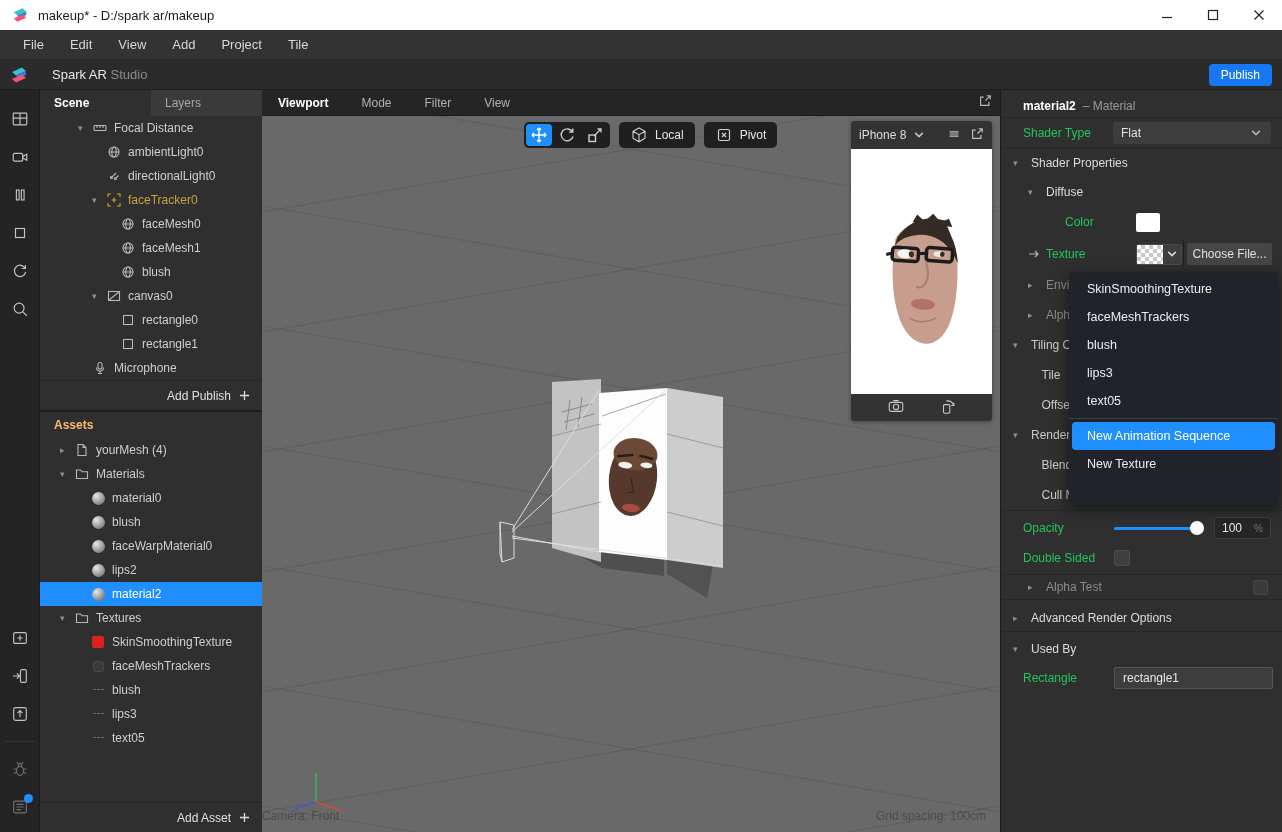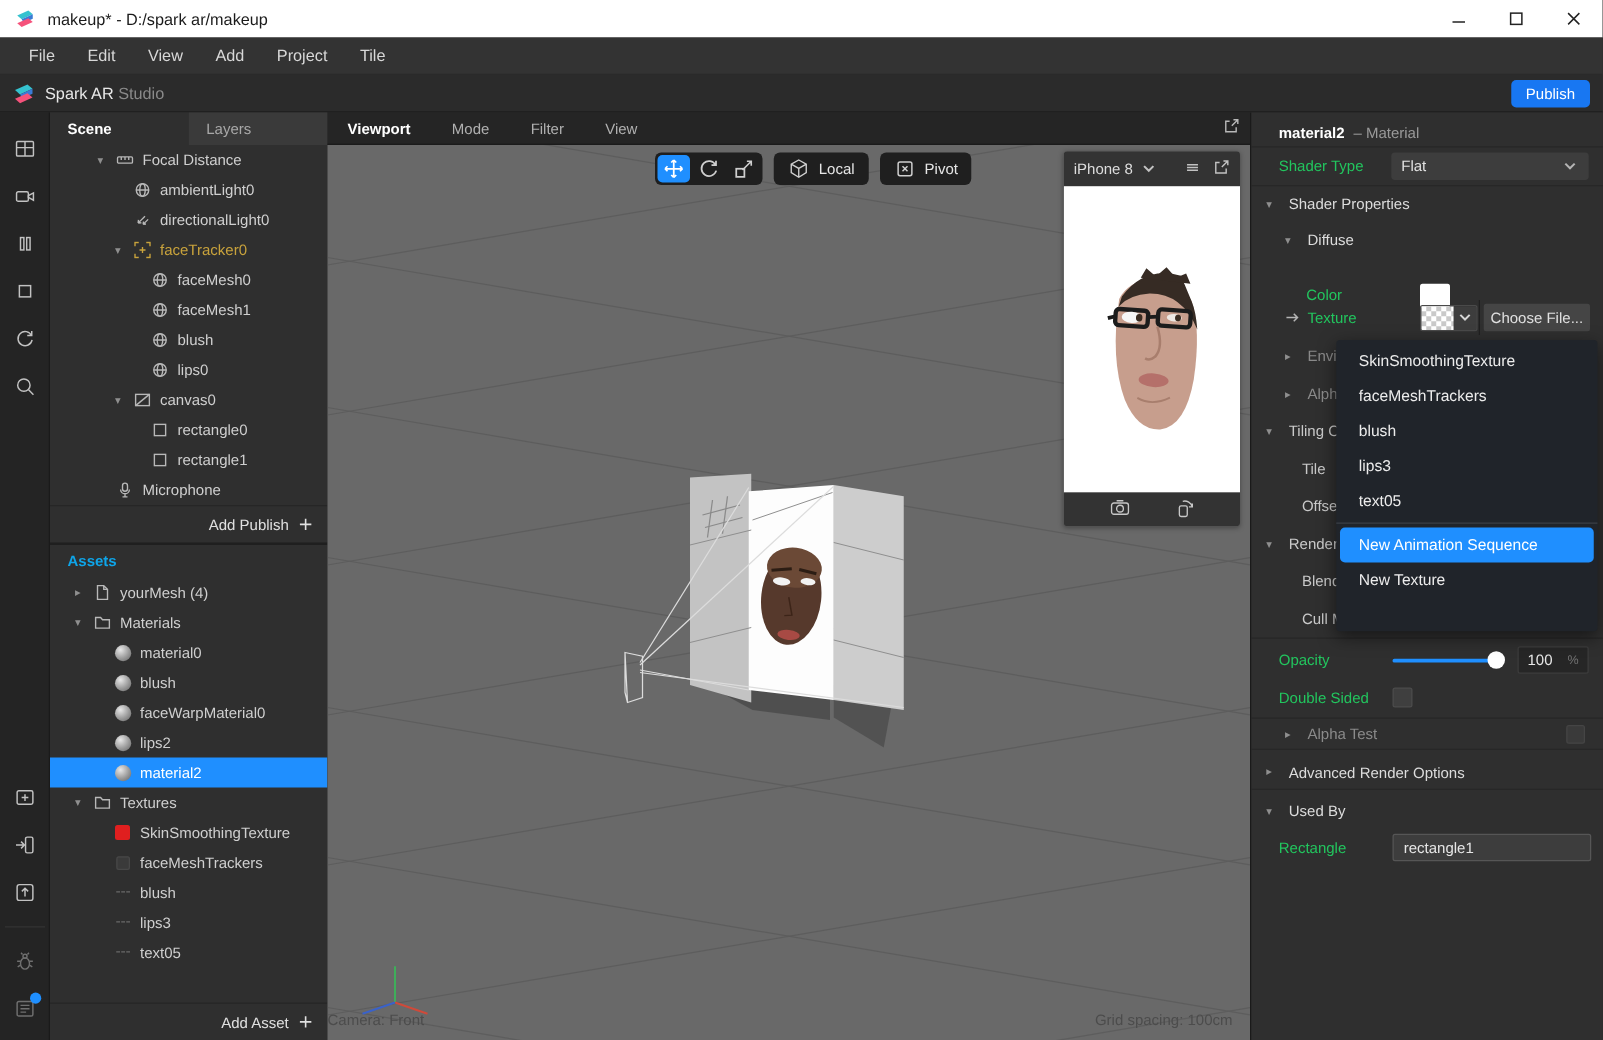--- a/index.html
+++ b/index.html
@@ -15,21 +15,21 @@
   .wincontrols button { width:46px; height:30px; display:flex; align-items:center; justify-content:center; }
   .wincontrols svg { stroke:#222; stroke-width:1.2; fill:none; }
 
   
   .menubar { position:absolute; left:0; top:30px; width:1282px; height:30px; background:#333333; display:flex; align-items:center; padding-left:10px; border-bottom:1px solid #2a2a2a; }
   .menubar button { padding:0 13px; height:30px; color:#d8d8d8; font-size:13px; }
 
   
   .appbar { position:absolute; left:0; top:60px; width:1282px; height:30px; background:#2b2b2b; display:flex; align-items:center; border-bottom:1px solid #1e1e1e; }
   .appbar .logo { margin-left:10px; width:18px; height:18px; }
-  .brand { margin-left:8px; font-size:13px; color:#e8e8e8; }
+  .brand { margin-left:24px; font-size:13px; color:#e8e8e8; }
   .brand .sub { color:#8a8a8a; }
   .publish { margin-left:auto; margin-right:10px; background:#1877f2; color:#fff; border-radius:4px; padding:4px 12px; font-size:12px; }
 
   
   .leftstrip { position:absolute; left:0; top:90px; width:40px; height:742px; background:#242424; border-right:1px solid #1a1a1a;
                display:flex; flex-direction:column; align-items:center; padding-top:10px; }
   .leftstrip button { width:32px; height:38px; display:flex; align-items:center; justify-content:center; position:relative; }
   .leftstrip svg { stroke:#c2c2c2; stroke-width:1.3; fill:none; }
   .leftstrip .bottomgrp { margin-top:auto; display:flex; flex-direction:column; align-items:center; }
   .leftstrip .dimgrp { border-top:1px solid #333; margin-top:8px; padding-top:8px; display:flex; flex-direction:column; align-items:center; }
@@ -47,21 +47,21 @@
   .trow .ic { width:16px; height:16px; flex:none; margin-right:6px; display:flex; align-items:center; justify-content:center; }
   .trow .ic svg { width:14px; height:14px; stroke:#b8b8b8; fill:none; stroke-width:1.1; }
   .trow .lbl { color:#cfcfcf; white-space:nowrap; }
   .trow.gold .lbl { color:#c9a33c; }
   .trow.gold .ic svg { stroke:#c9a33c; }
   .trow.selected { background:#1f8fff; }
   .trow.selected .lbl { color:#fff; }
   .addrow { height:30px; flex:none; display:flex; align-items:center; justify-content:flex-end; padding-right:12px; border-top:1px solid #262626; color:#e0e0e0; gap:8px; }
   .addrow svg { width:11px; height:11px; stroke:#e0e0e0; stroke-width:1.4; fill:none; }
   .assets { border-top:2px solid #1f1f1f; flex:1; display:flex; flex-direction:column; overflow:hidden; }
-  .assets .hdr { height:26px; display:flex; align-items:center; padding-left:14px; font-weight:bold; color:#0ea5e9; flex:none; }
+  .assets .hdr { height:26px; display:flex; align-items:center; padding-left:14px; font-weight:bold; color:#fdba74; flex:none; }
   .assets .list { flex:1; }
   .assets .trow { padding-left:calc(20px + var(--i,0) * 16px); }
   .sphere { width:13px; height:13px; border-radius:50%; background:radial-gradient(circle at 34% 30%, #e8e8e8, #9a9a9a 55%, #616161); }
 
   
   .viewport { position:absolute; left:262px; top:90px; width:738px; height:742px; }
   .vtabbar { height:26px; background:#252525; border-bottom:1px solid #1b1b1b; display:flex; align-items:center; padding-left:16px; }
   .vtabbar .vtab { padding:0 15px 0 0; margin-right:18px; color:#b0b0b0; }
   .vtabbar .vtab.active { color:#fff; font-weight:bold; }
   .vtabbar .popout { margin-left:auto; margin-right:8px; }
@@ -359,31 +359,20 @@
         <span class="caret"></span>
         <span class="ic" style="display: inline-flex; align-items: center;">
           <svg viewBox="0 0 14 14" width="14" height="14" fill="none" stroke="currentColor">
             <circle cx="7" cy="7" r="5"></circle>
             <ellipse cx="7" cy="7" rx="2.2" ry="5"></ellipse>
             <path d="M2 7h10"></path>
           </svg>
         </span>
         <span class="lbl">blush</span>
       </div>
-      <div class="trow" style="--i: 2;">
-        <span class="caret"></span>
-        <span class="ic" style="display: inline-flex; align-items: center;">
-          <svg viewBox="0 0 14 14" width="14" height="14" fill="none" stroke="currentColor">
-            <circle cx="7" cy="7" r="5"></circle>
-            <ellipse cx="7" cy="7" rx="2.2" ry="5"></ellipse>
-            <path d="M2 7h10"></path>
-          </svg>
-        </span>
-        <span class="lbl">lips0</span>
-      </div>
       <div class="trow" style="--i: 1;">
         <span class="caret">▾</span>
         <span class="ic" style="display: inline-flex; align-items: center;">
           <svg viewBox="0 0 14 14" width="14" height="14" fill="none" stroke="currentColor">
             <rect x="1.5" y="2.5" width="11" height="9"></rect>
             <path d="M1.5 11.5L12.5 2.5"></path>
           </svg>
         </span>
         <span class="lbl">canvas0</span>
       </div>
@@ -745,21 +734,21 @@
   </div>
   <div class="hairline" style="top:58px"></div>
   <div class="rp-row sectionrow" style="top:60px;height:26px;padding-left:12px">
     <span class="caret2">▾</span>
     <span>Shader Properties</span>
   </div>
   <div class="rp-row sectionrow" style="top:90px;height:24px;padding-left:27px">
     <span class="caret2">▾</span>
     <span>Diffuse</span>
   </div>
-  <div class="rp-row" style="top:132px;height:28px;padding-left:44px">
+  <div class="rp-row" style="top:118px;height:28px;padding-left:64px">
     <span class="rp-label">Color</span>
     <span class="rp-colorswatch"></span>
   </div>
   <div class="rp-row" style="top:150px;height:28px;padding-left:28px">
     <svg width="11" height="10" style="margin-right:6px">
         <path d="M0 5h9M6 2l3 3-3 3" stroke="#b5b5b5" fill="none" stroke-width="1.2"></path>
       </svg>
     <span class="rp-label">Texture</span>
     <span class="rp-texswatch">
       <span class="checker"></span>

